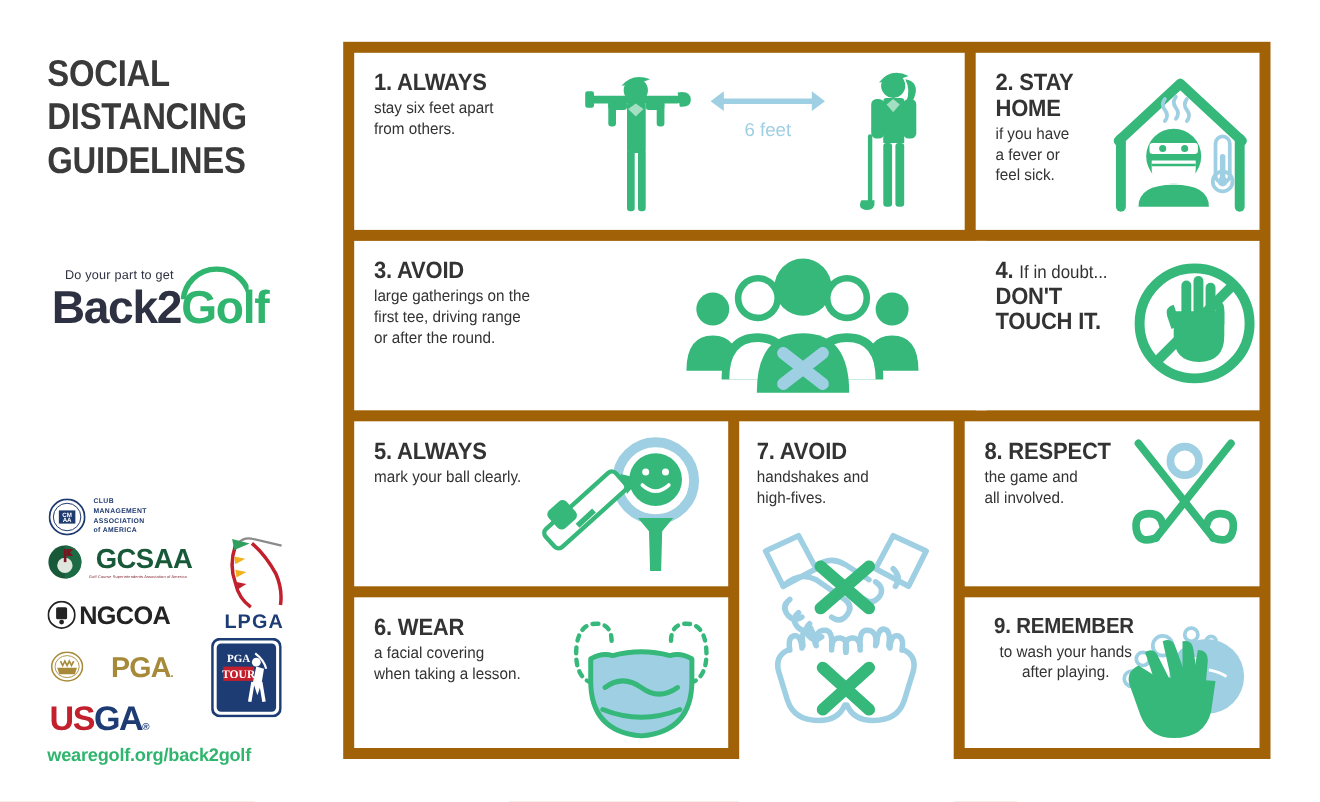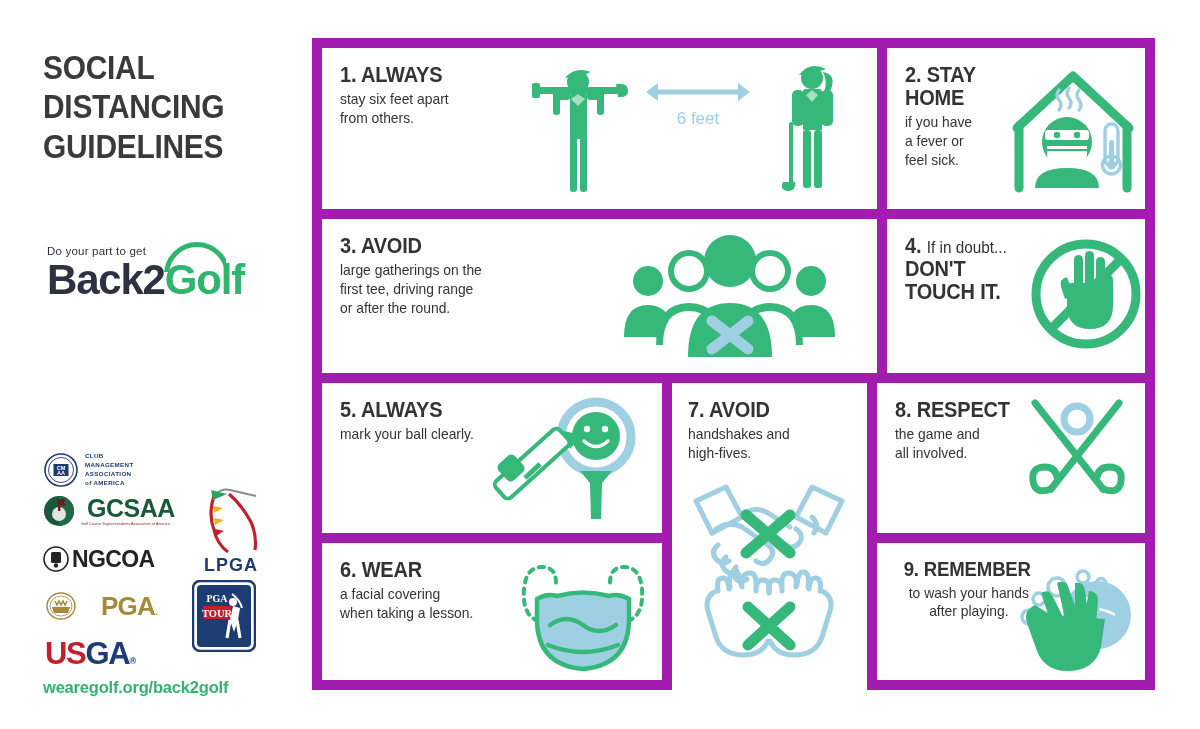--- a/index.html
+++ b/index.html
@@ -25,21 +25,21 @@
     letter-spacing:-0.3px;
     color:#3a3a3a;
     transform:scaleX(0.88);
     transform-origin:left top;
   }
   .title div{white-space:nowrap;}
 
   .b2g{position:absolute;left:47px;top:245px;width:230px;}
   .b2g-kicker{
     font-size:11.5px;color:#2d3142;letter-spacing:.2px;
-    margin-bottom:2px;font-family:"Liberation Sans", sans-serif;
+    margin-bottom:2px;font-family:"Liberation Sans", sans-serif;margin-left:12px;
   }
   .b2g-word{
     position:relative;
     font-size:42px;font-weight:bold;letter-spacing:-1.2px;
     line-height:1;color:#2d3142;white-space:nowrap;
   }
   .b2g-word .g{color:#2fb56d;}
   .b2g-arc{
     position:absolute;left:117px;top:-17px;width:62px;height:30px;
     overflow:hidden;pointer-events:none;
@@ -78,21 +78,21 @@
 
   .footer-url{
     position:absolute;left:43px;top:678px;
     font-size:16.5px;font-weight:bold;color:#2fb56d;letter-spacing:-0.2px;
   }
 
   
   .grid{
     position:absolute;left:312px;top:38px;
     width:843px;height:652px;
-    background:#a21caf;
+    background:#a16207;
   }
   .cell{
     position:absolute;background:#ffffff;overflow:hidden;
   }
   .cell-txt{position:absolute;left:18px;top:16px;width:62%;}
   .hl{
     font-weight:bold;font-size:21.5px;line-height:1.08;color:#333333;
     letter-spacing:-0.2px;transform:scaleX(0.93);transform-origin:left top;
     white-space:nowrap;
   }
@@ -101,21 +101,21 @@
     font-size:14.6px;line-height:1.28;color:#333333;margin-top:3px;
     transform:scaleX(0.95);transform-origin:left top;
   }
   .sub div{white-space:nowrap;}
   .inline-reg{font-weight:normal;font-size:16.5px;letter-spacing:0;}
   .art{position:absolute;}
 
   
   #c1{left:10px;top:10px;width:555px;height:161px;}
   #c2{left:575px;top:10px;width:258px;height:161px;}
-  #c3{left:10px;top:181px;width:555px;height:154px;}
+  #c3{left:10px;top:181px;width:555px;height:154px;padding-left:20px;}
   #c4{left:575px;top:181px;width:258px;height:154px;}
   #c5{left:10px;top:345px;width:340px;height:150px;}
   #c6{left:10px;top:505px;width:340px;height:137px;}
   #c7{left:360px;top:345px;width:195px;height:353px;}
   #c8{left:565px;top:345px;width:268px;height:150px;}
   #c9{left:565px;top:505px;width:268px;height:137px;text-align:center;}
 </style>
 </head>
 <body>
 

